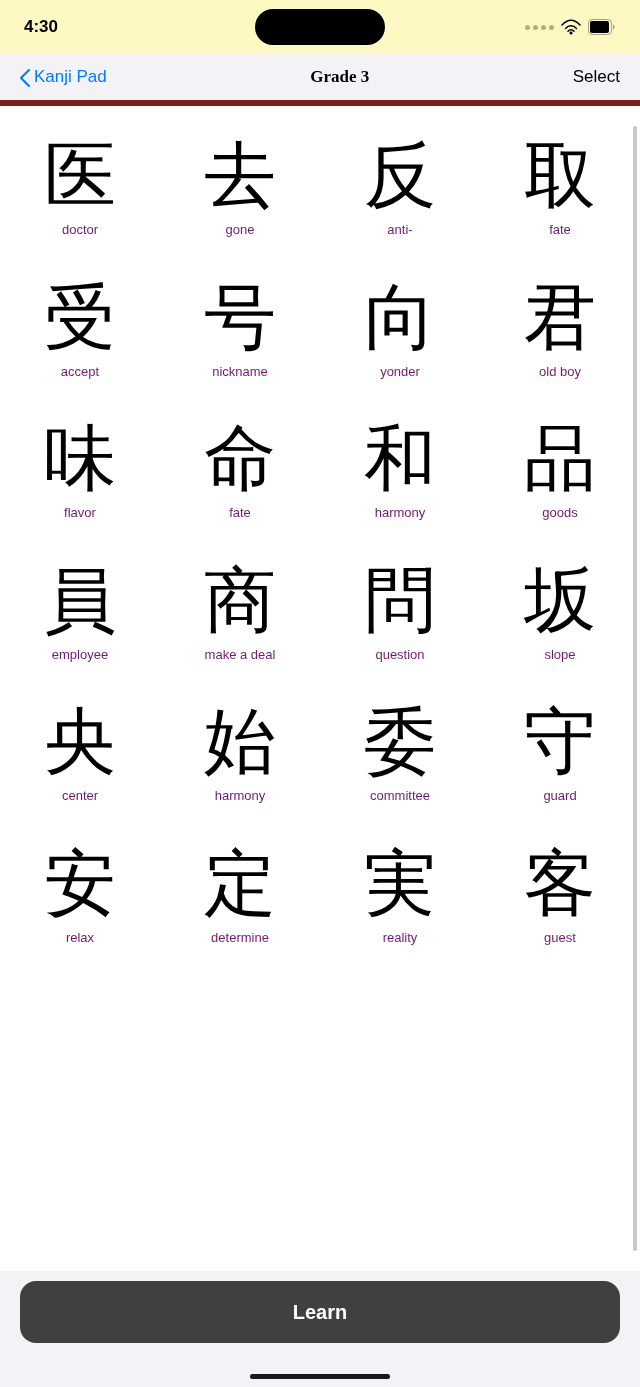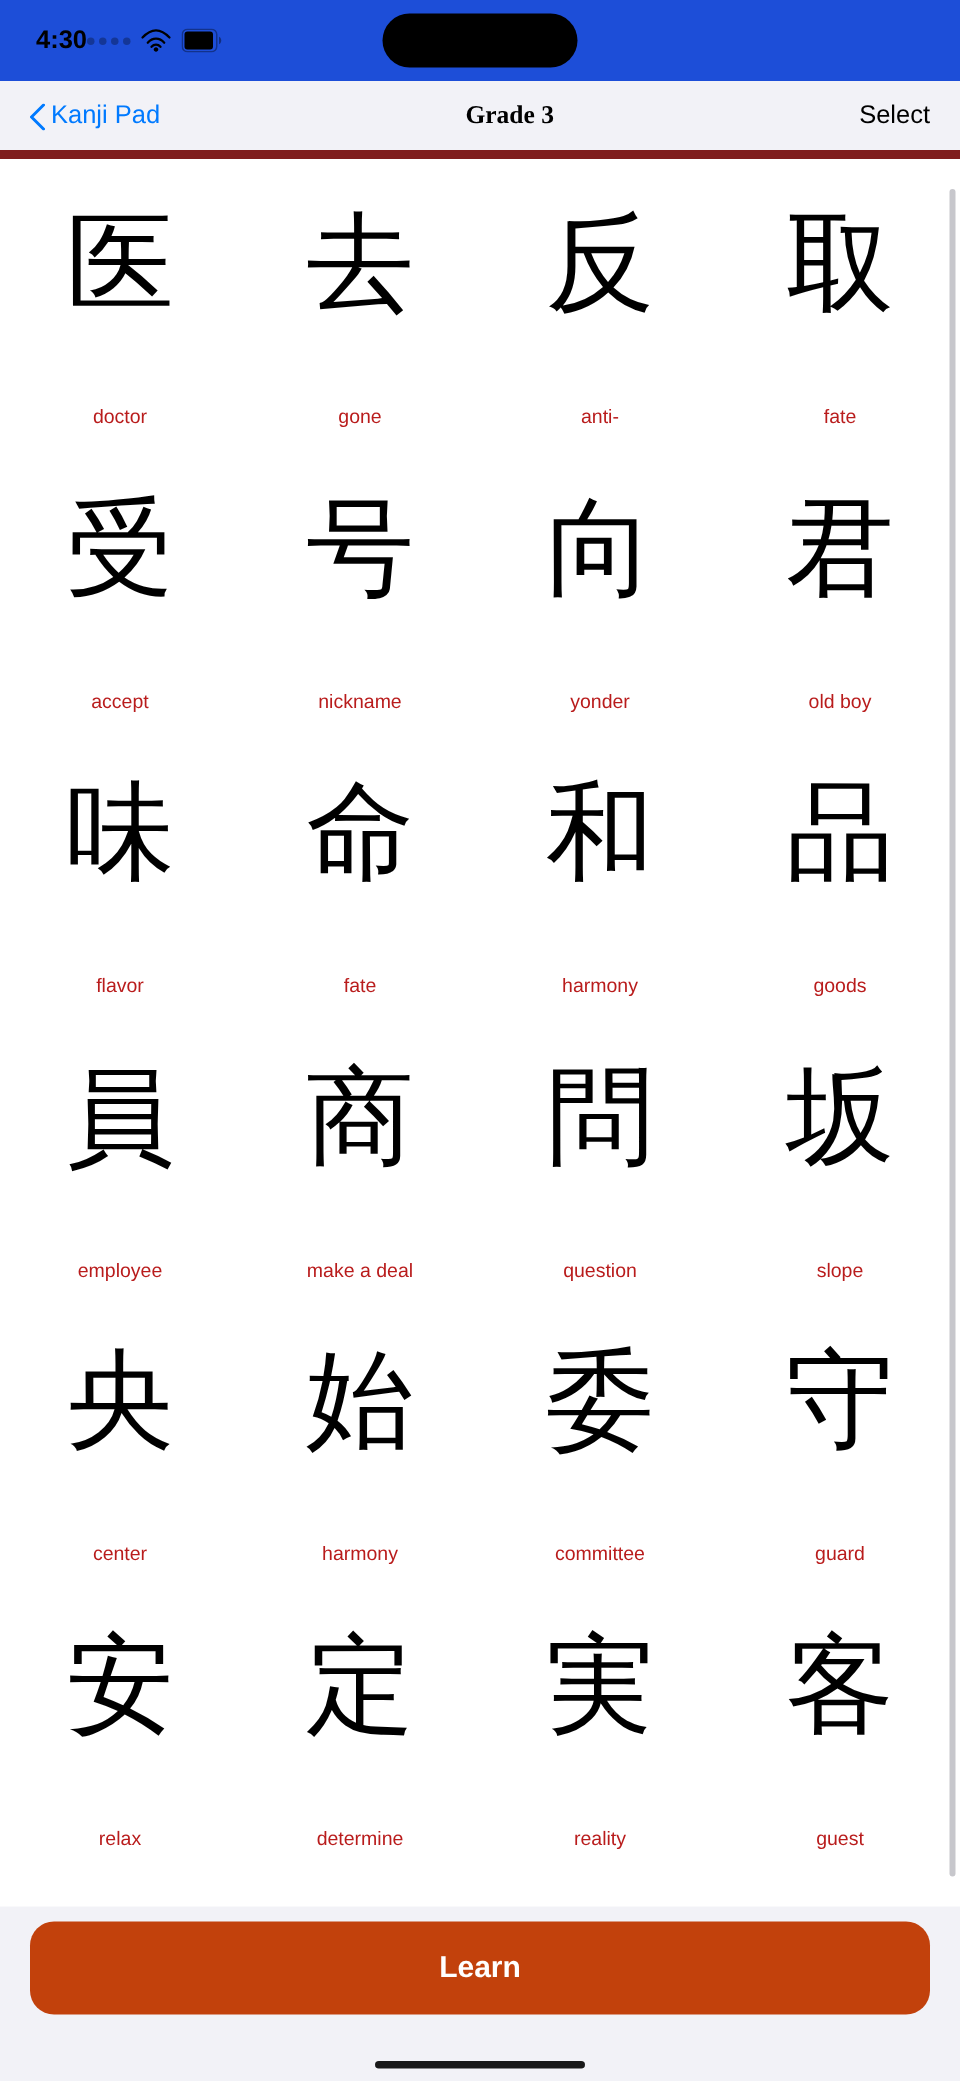--- a/index.html
+++ b/index.html
@@ -10,24 +10,24 @@
       background: #f2f2f7;
       font-family: -apple-system, 'Helvetica Neue', Arial, sans-serif;
       overflow-x: hidden;
       position: relative;
     }
 
     
     .status-bar {
       width: 100%;
       height: 54px;
-      background: #1d4ed8;
-      display: flex;
-      align-items: center;
-      justify-content: flex-start;
+      background: #fef9c3;
+      display: flex;
+      align-items: center;
+      justify-content: space-between;
       padding: 0 24px;
       position: relative;
     }
     .status-time {
       font-size: 17px;
       font-weight: 600;
       color: #000;
     }
     .status-pill {
       width: 130px;
@@ -129,39 +129,38 @@
     .kanji-char {
       font-size: 72px;
       line-height: 1;
       color: #000;
       margin-bottom: 10px;
       font-family: 'Hiragino Mincho ProN', 'Yu Mincho', serif;
     }
 
     .kanji-meaning {
       font-size: 13px;
-      color: #b91c1c;
+      color: #701a75;
       text-align: right;
       line-height: 1.2;
-      margin-top: 48px;
     }
 
     
     .learn-btn-container {
       position: fixed;
       bottom: 34px;
       left: 0;
       width: 640px;
       padding: 10px 20px 10px;
       background: transparent;
     }
     .learn-btn {
       width: 100%;
       height: 62px;
-      background: #c2410c;
+      background: #404040;
       border: none;
       border-radius: 16px;
       color: #fff;
       font-size: 20px;
       font-weight: 600;
       cursor: pointer;
       display: flex;
       align-items: center;
       justify-content: center;
     }

